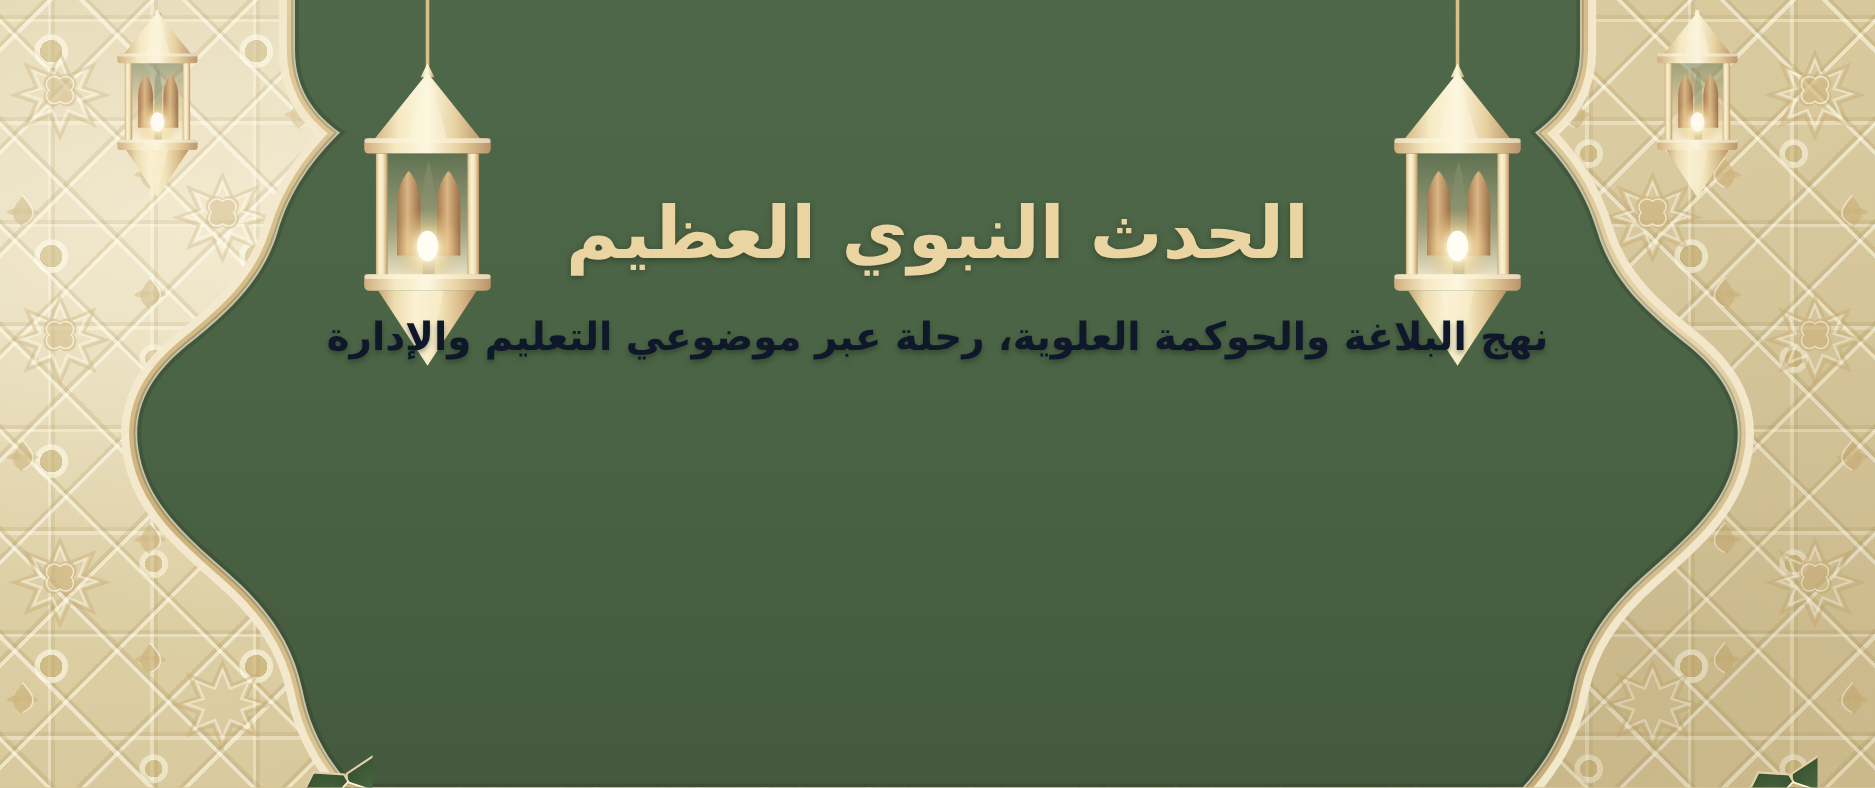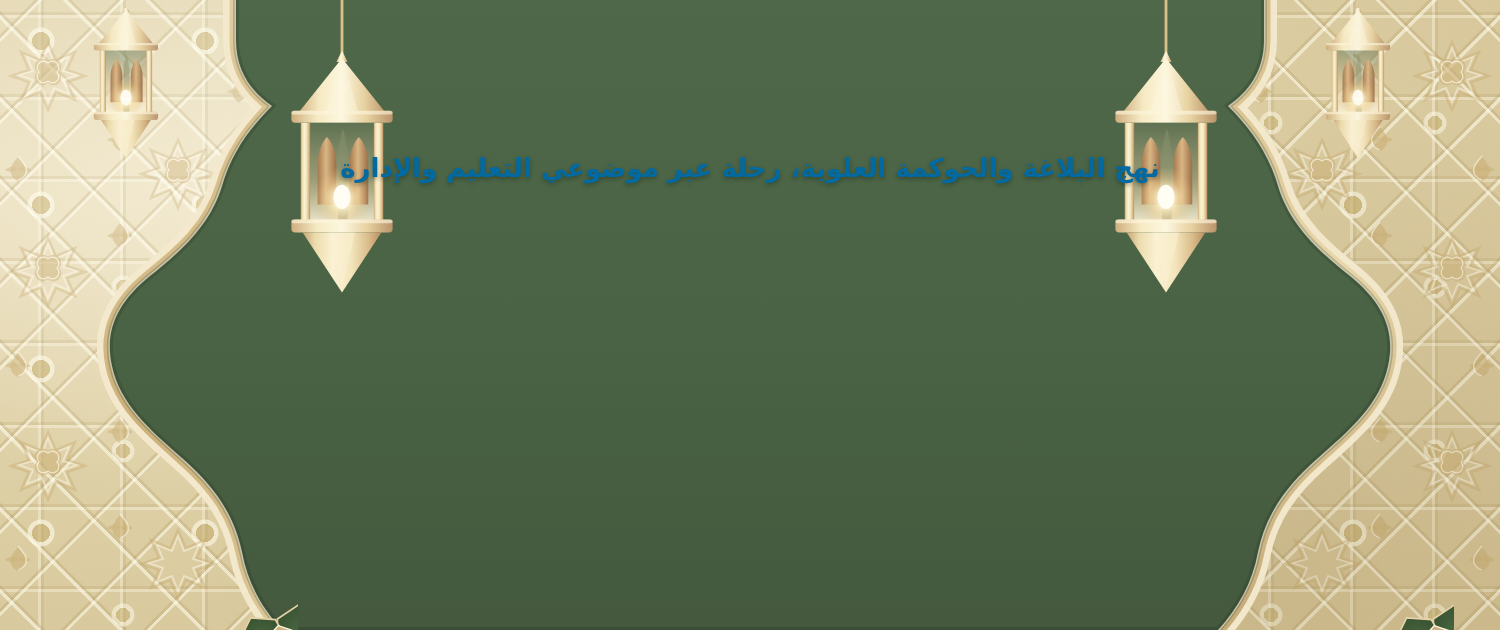--- a/index.html
+++ b/index.html
@@ -72,21 +72,21 @@
     position:absolute;left:0;right:0;top:150px;
     text-align:center;z-index:40;
     direction:rtl;
   }
   .title{
     font-size:58px;font-weight:bold;color:#e9d4a2;
     letter-spacing:0px;line-height:1.25;margin:0 0 26px 0;
     text-shadow:0 2px 5px rgba(20,35,18,.45);
   }
   .subtitle{
-    font-size:26px;font-weight:bold;color:#0369a1;
+    font-size:31px;font-weight:bold;color:#0f172a;
     line-height:1.4;margin:0;
     text-shadow:0 2px 4px rgba(20,35,18,.4);
   }
 
   
   .lantern{position:absolute;z-index:35;}
   .lantern svg{display:block;}
 
   
   .rosette{position:absolute;z-index:30;}
@@ -418,16 +418,17 @@
       </svg>
   </div>
 
   <div class="rosette" style="left:1248px;top:494px;width:206px;height:206px;">
     <svg width="206" height="206" viewBox="-150 -150 300 300">
         <use href="#rosetteSym"></use>
       </svg>
   </div>
 
   <div class="text-block">
+    <h1 class="title">الحدث النبوي العظيم</h1>
     <p class="subtitle">نهج البلاغة والحوكمة العلوية، رحلة عبر موضوعي التعليم والإدارة</p>
   </div>
 
 </div>
 
 </body></html>

